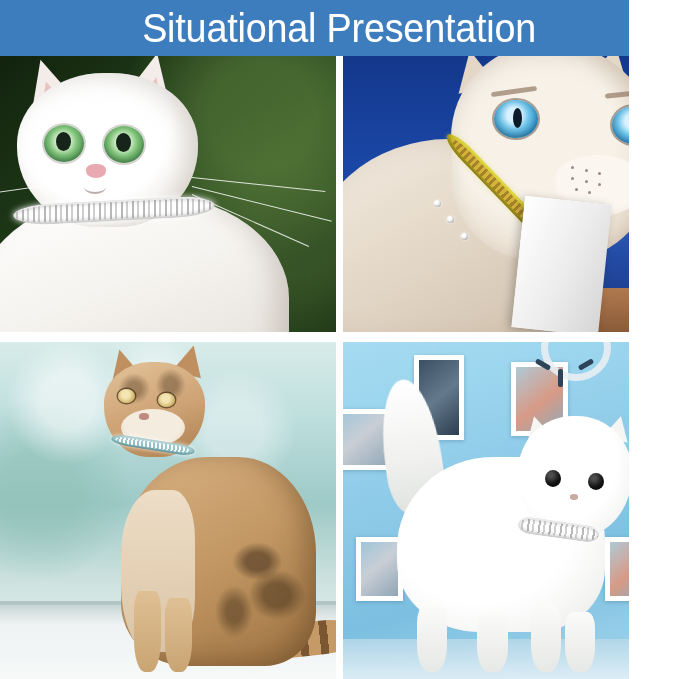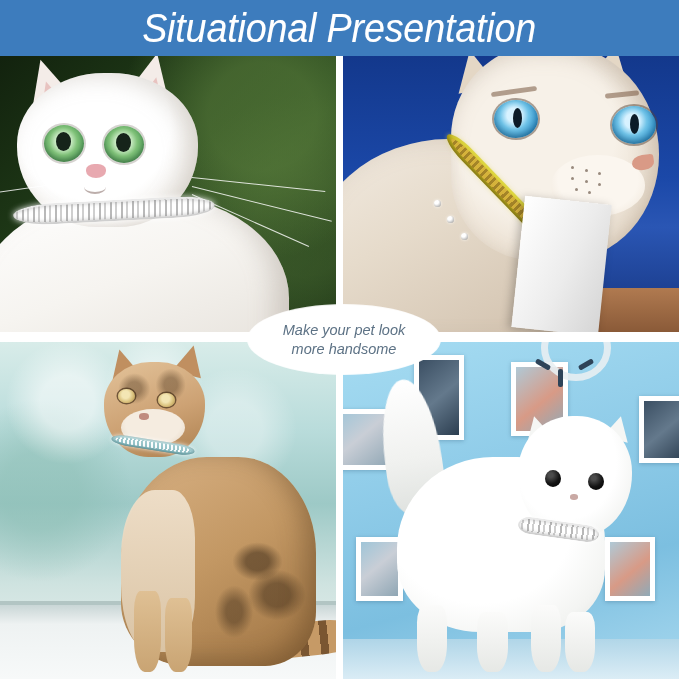--- a/index.html
+++ b/index.html
@@ -9,25 +9,24 @@
   }
   body {
     width: 679px;
     height: 679px;
     font-family: "Liberation Sans", sans-serif;
     overflow: hidden;
   }
 
   #poster {
     position: relative;
-    width: 679px;
+    width: 629px;
     height: 679px;
     background: #ffffff;
     overflow: hidden;
-    font-style: italic;
   }
 
   
   #banner {
     position: absolute;
     left: 0; top: 0;
     width: 679px;
     height: 56px;
     background: #3d7cbd;
     display: flex;
@@ -646,18 +645,14 @@
         <div class="persian-head"></div>
         <div class="eye-black l"></div>
         <div class="eye-black r"></div>
         <div class="persian-nose"></div>
         <div class="collar-rhine br"></div>
       </div>
     </div>
 
   </div>
 
-  <div id="callout">
-    <span id="callout-text">Make your pet look
-more handsome</span>
-  </div>
 
 </div>
 
 </body></html>

